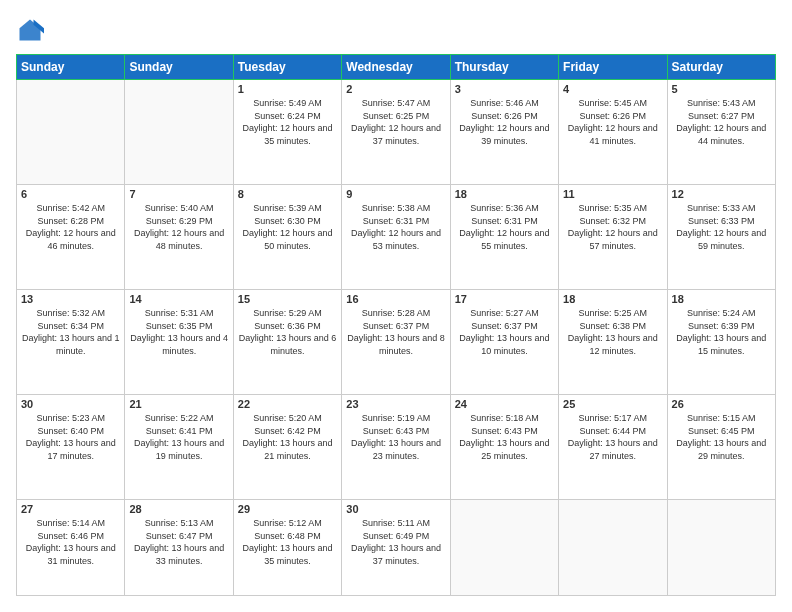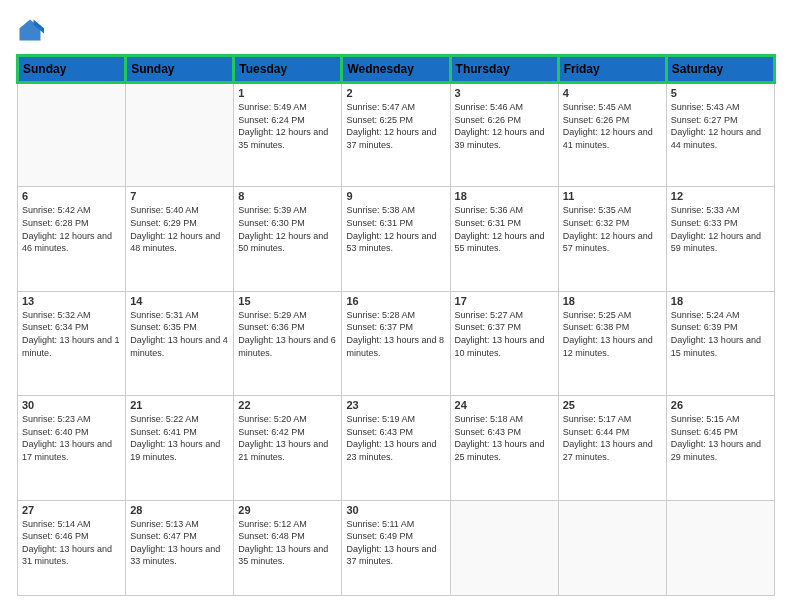--- a/index.html
+++ b/index.html
@@ -61,44 +61,45 @@
     }
     .calendar {
       flex: 1;
       border: 1px solid #ccc;
       border-collapse: collapse;
       width: 100%;
       table-layout: fixed;
     }
     .calendar th {
       background: #1a6fc4;
-      color: #000000;
+      color: #ffffff;
       font-size: 12px;
       font-weight: bold;
       padding: 5px 4px;
       text-align: left;
-      border: 3px solid #22c55e;
+      border: 1px solid #22c55e;
     }
     .calendar td {
       border: 1px solid #ccc;
       vertical-align: top;
       padding: 3px 4px;
       font-size: 9.5px;
       color: #333;
       width: calc(100% / 7);
     }
     .cell-day {
       font-size: 11px;
       font-weight: bold;
       margin-bottom: 2px;
     }
     .cell-info {
       font-size: 9px;
       line-height: 1.4;
       color: #333;
+      text-align: center;
     }
     .empty-cell {
       background: #f9f9f9;
     }
     tr {
       height: auto;
     }
     tbody tr td {
       height: 82px;
     }

